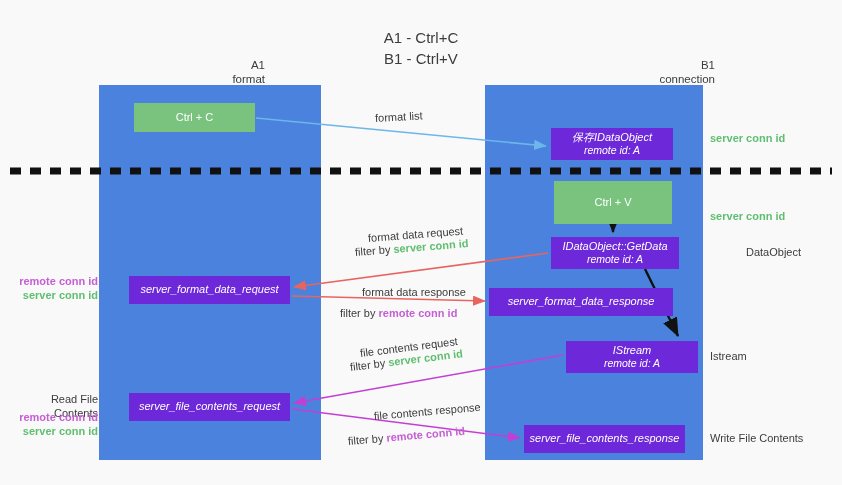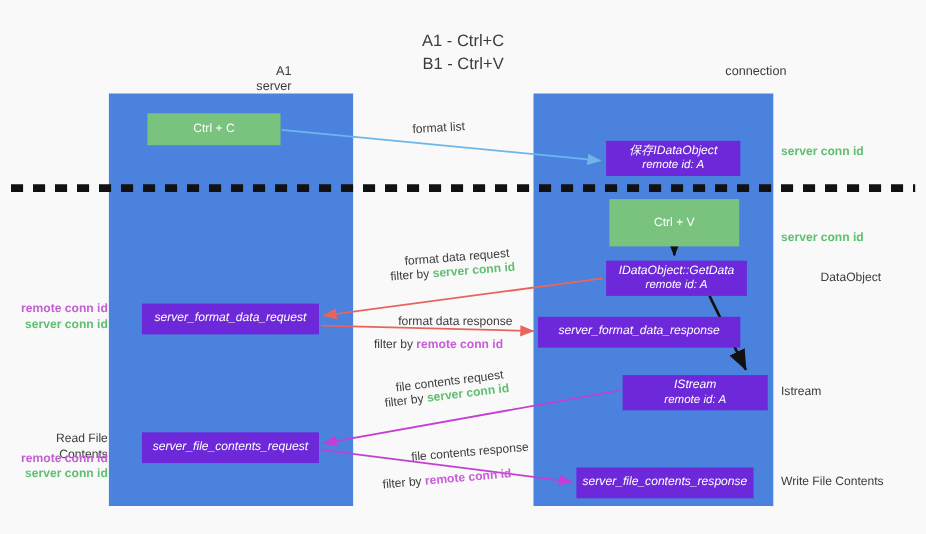--- a/index.html
+++ b/index.html
@@ -90,23 +90,24 @@
 
 <div id="stage">
 
   <div class="abs" id="title">
     <div>A1 - Ctrl+C</div>
     <div>B1 - Ctrl+V</div>
   </div>
 
   <div class="abs col-head" id="head-a1">
     <div>A1</div>
-    <div>server</div>
+    <div>format</div>
   </div>
   <div class="abs col-head" id="head-b1">
+    <div>B1</div>
     <div>connection</div>
   </div>
 
   <div class="abs lane" id="lane-a1"></div>
   <div class="abs lane" id="lane-b1"></div>
 
   <svg id="overlay">
     <defs>
       <marker id="ah-blue" markerWidth="9" markerHeight="9" refX="7.5" refY="3.2" orient="auto">
         <path d="M0,0 L8,3.2 L0,6.4 z" fill="#6cb6ea"></path>

